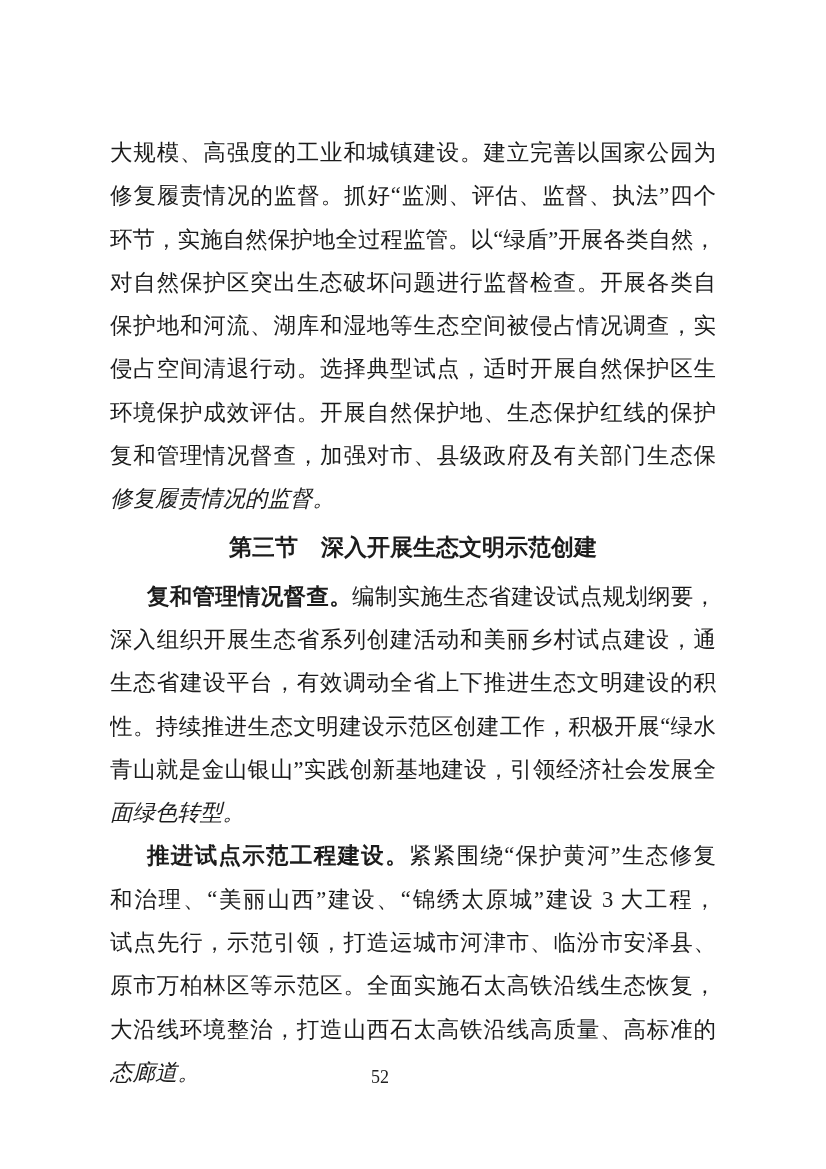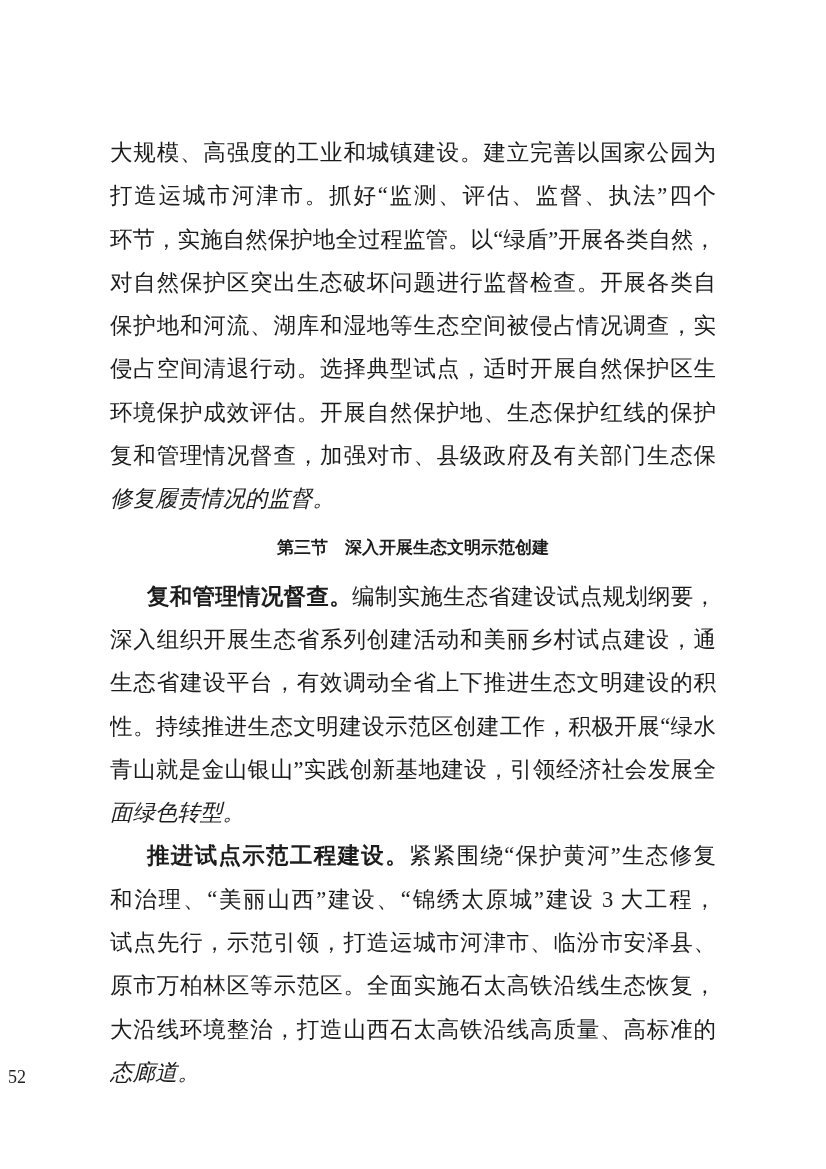--- a/index.html
+++ b/index.html
@@ -39,45 +39,46 @@
     text-align-last: left;
     white-space: nowrap;
     font-style: italic;
   }
   .line.indent {
     padding-left: 37px;
   }
   .seg { font-weight: 400; }
   .seg.bold { font-weight: 700; }
   .heading {
-    font-size: 17px;
+    font-size: 23px;
     font-weight: 700;
     text-align: center;
     line-height: 32px;
     margin: 11px 0 11px 0;
     white-space: nowrap;
   }
   .page-number {
     position: absolute;
     top: 1066px;
-    left: 8px;
+    left: 0;
     width: 760px;
+    text-align: center;
     font-size: 18px;
     line-height: 22px;
     color: #222222;
   }
 </style>
 </head>
 <body>
 
 <div class="page">
   <div class="doc-body" id="doc-body">
       <div>
         <div class="line justified"><span class="seg">大规模、高强度的工业和城镇建设。建立完善以国家公园为主</span></div>
-        <div class="line justified"><span class="seg">打造运城市河津市。抓好“监测、评估、监督、执法”四个</span></div>
+        <div class="line justified"><span class="seg">修复履责情况的监督。抓好“监测、评估、监督、执法”四个</span></div>
         <div class="line justified"><span class="seg">环节，实施自然保护地全过程监管。以“绿盾”开展各类自然，</span></div>
         <div class="line justified"><span class="seg">对自然保护区突出生态破坏问题进行监督检查。开展各类自然</span></div>
         <div class="line justified"><span class="seg">保护地和河流、湖库和湿地等生态空间被侵占情况调查，实施</span></div>
         <div class="line justified"><span class="seg">侵占空间清退行动。选择典型试点，适时开展自然保护区生态</span></div>
         <div class="line justified"><span class="seg">环境保护成效评估。开展自然保护地、生态保护红线的保护修</span></div>
         <div class="line justified"><span class="seg">复和管理情况督查，加强对市、县级政府及有关部门生态保护</span></div>
         <div class="line last"><span class="seg">修复履责情况的监督。</span></div>
       </div>
       <div class="heading">第三节　深入开展生态文明示范创建</div>
       <div>

